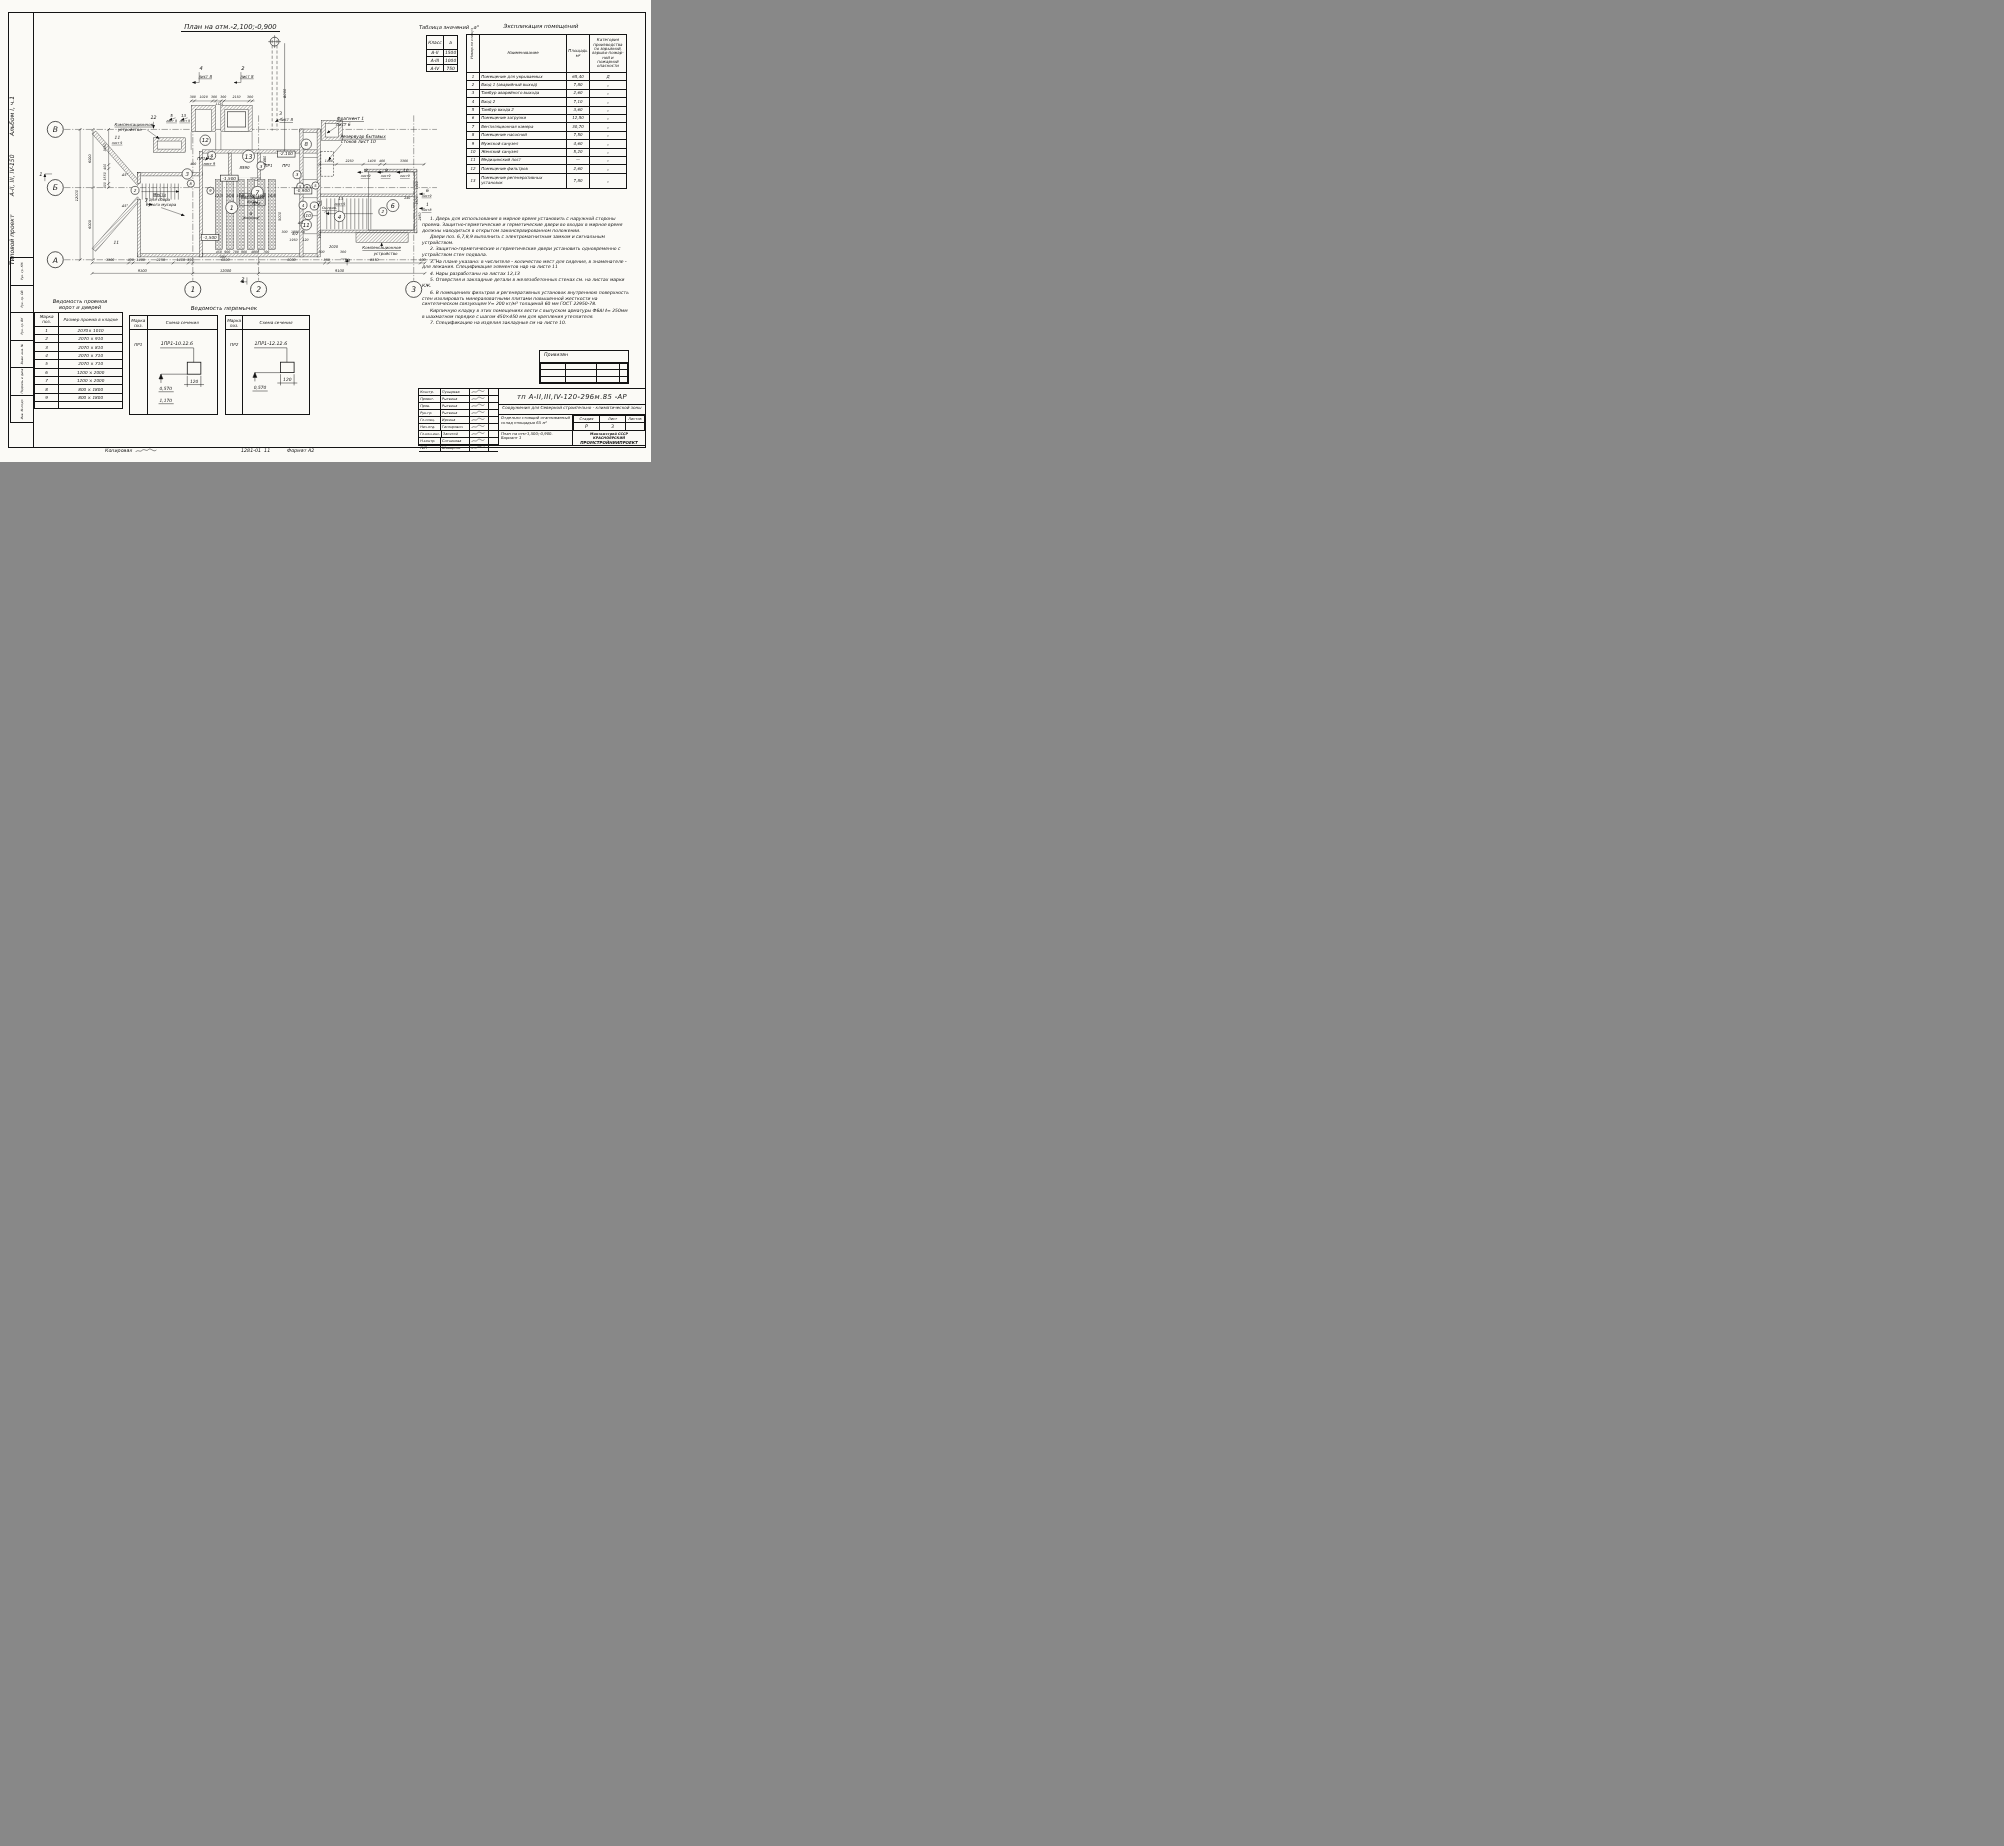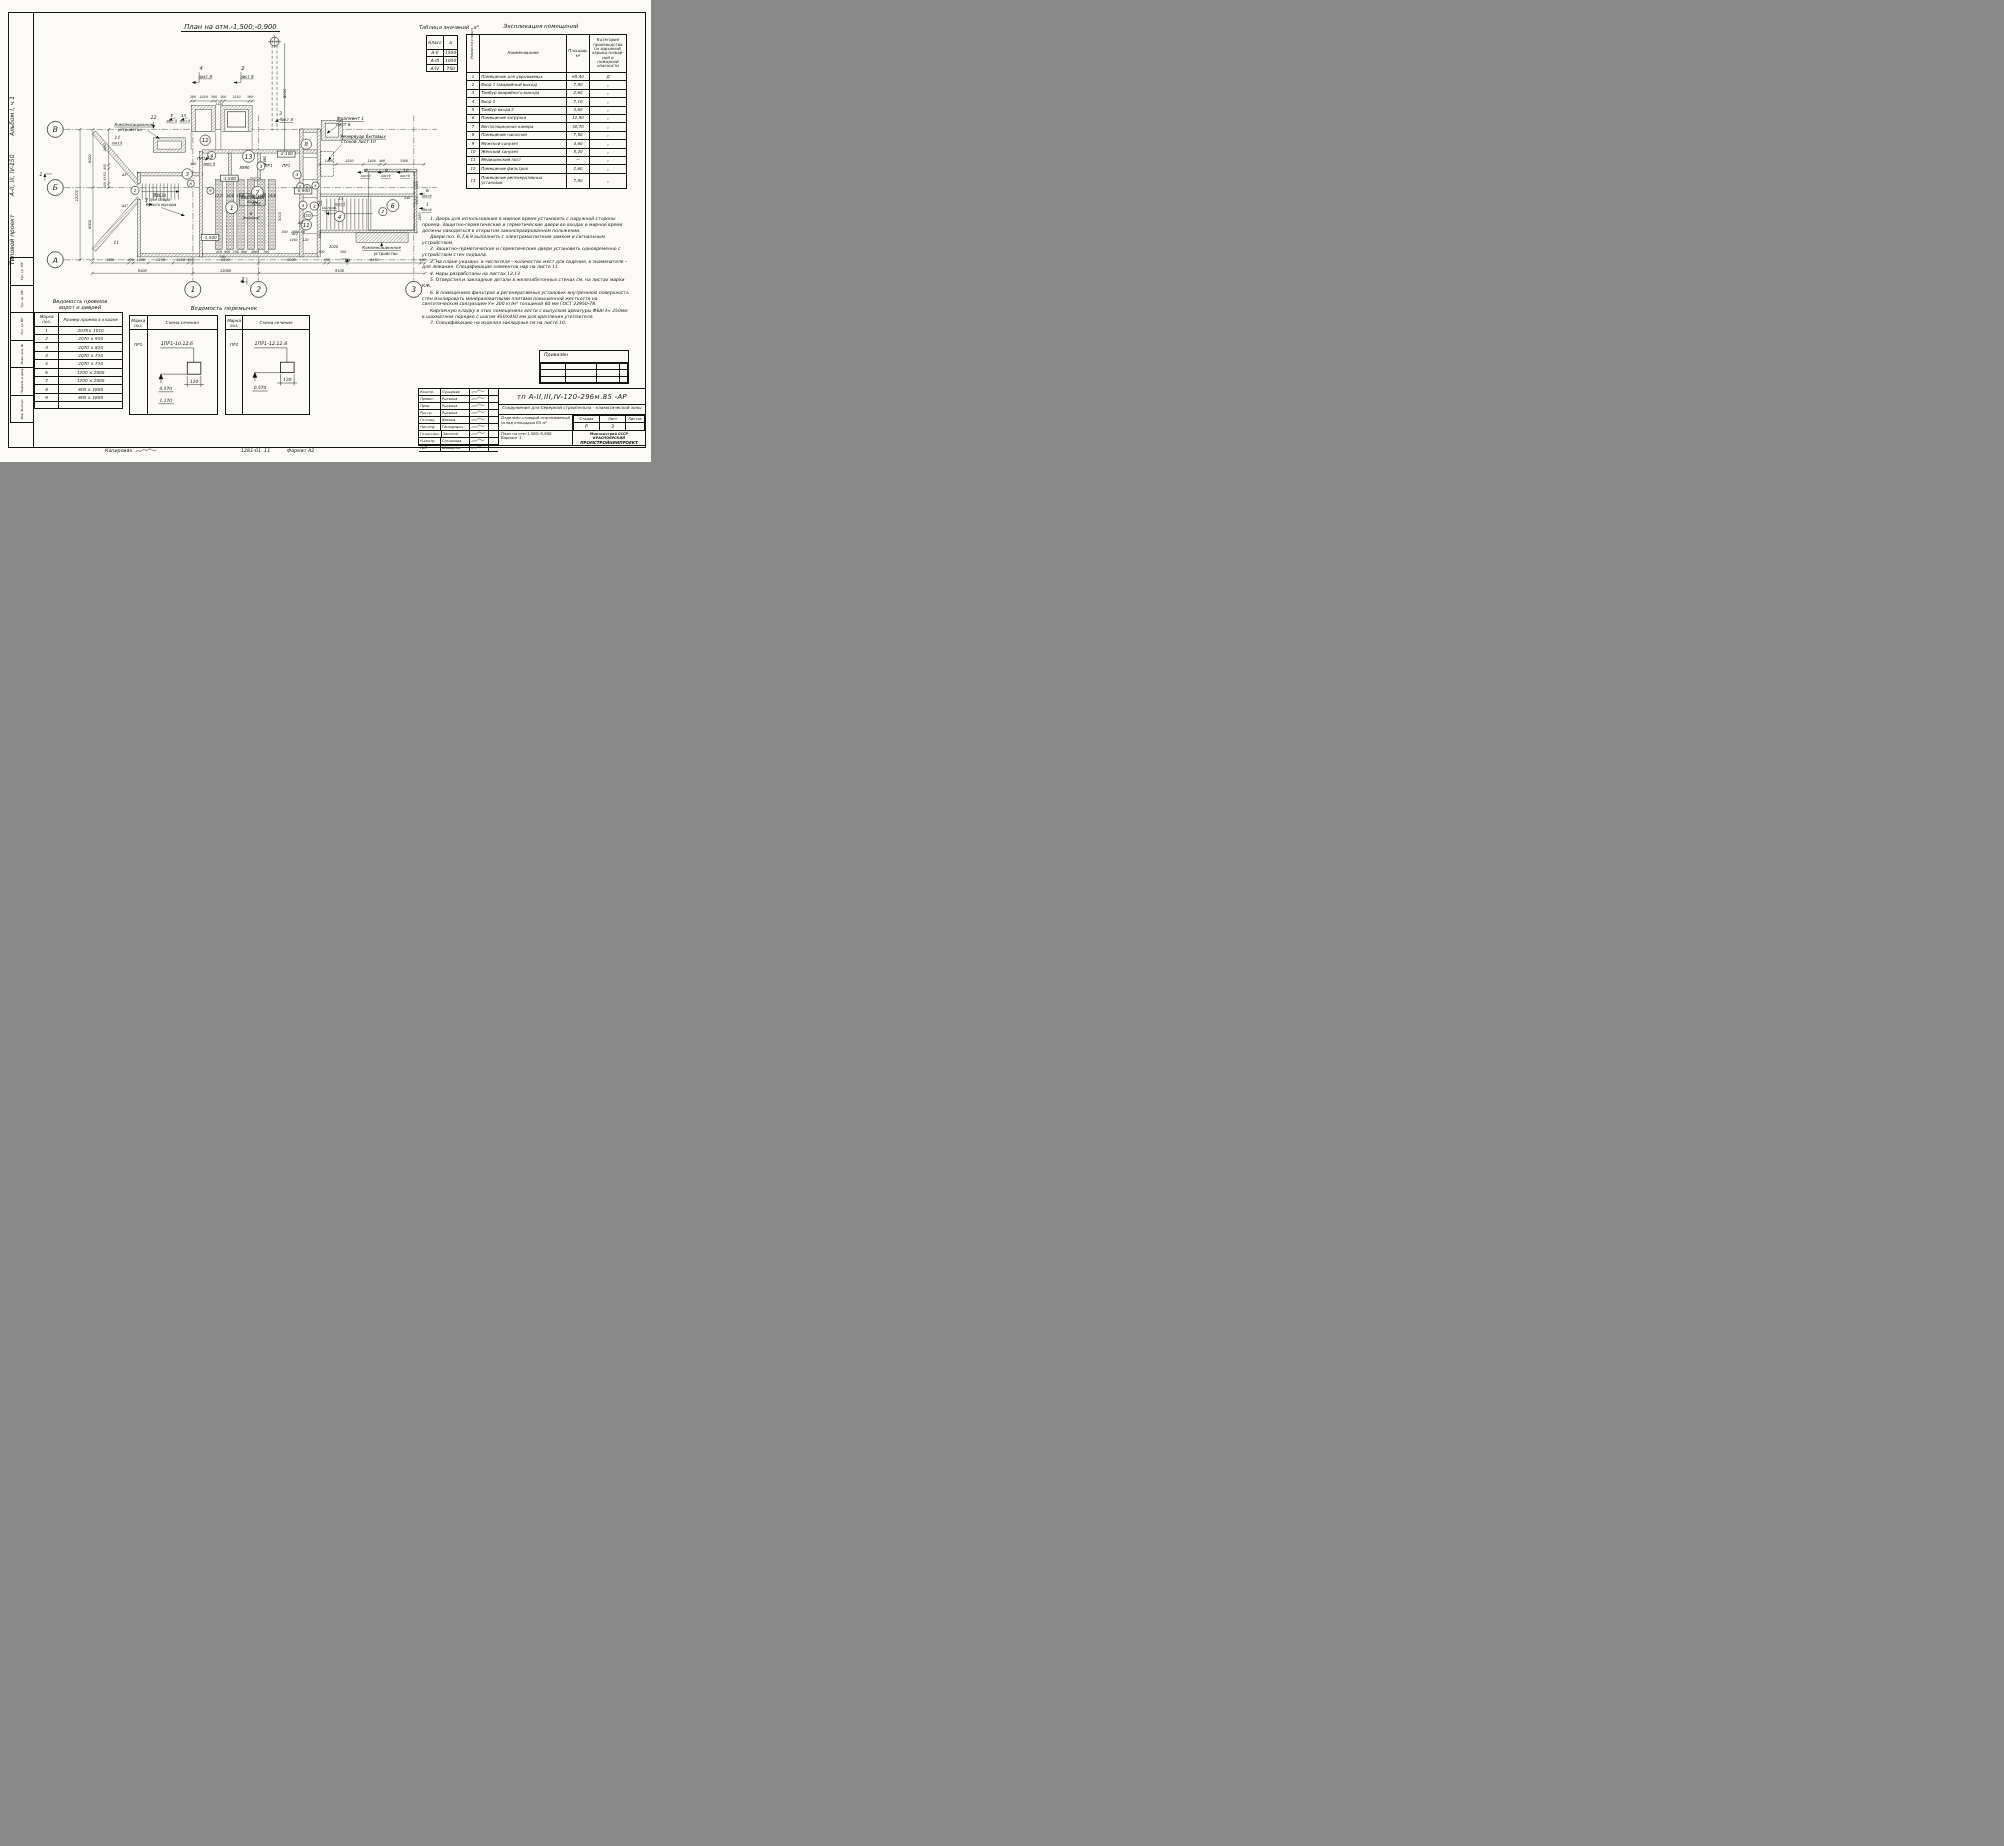--- a/index.html
+++ b/index.html
@@ -52,21 +52,21 @@
         <span>Взам. инв. №</span>
       </div>
       <div class="stampcell">
         <span>Подпись и дата</span>
       </div>
       <div class="stampcell">
         <span>Инв. № подл.</span>
       </div>
     </div>
 
-  <div class="abs plan-title" style="left:181px;top:22.5px;">План на отм.-1,500;-0,900</div>
+  <div class="abs plan-title" style="left:181px;top:22.5px;">План на отм.-2,100;-0,900</div>
 
   <svg class="abs" style="left:20px;top:19px;" width="429" height="283" viewBox="0 0 1070 705">
     <defs>
       <pattern id="h1" width="6" height="6" patternUnits="userSpaceOnUse" patternTransform="rotate(45)">
         <rect width="6" height="6" fill="#fbfaf6"></rect>
           <line x1="0" y1="0" x2="0" y2="6" stroke="#1c1c1c" stroke-width="1.2"></line>
       </pattern>
       <pattern id="bunk" width="8" height="8" patternUnits="userSpaceOnUse">
         <rect width="8" height="8" fill="#fbfaf6"></rect>
           <path d="M0 0L8 8M8 0L0 8M0 4H8" stroke="#2a2a2a" stroke-width="0.6"></path>

